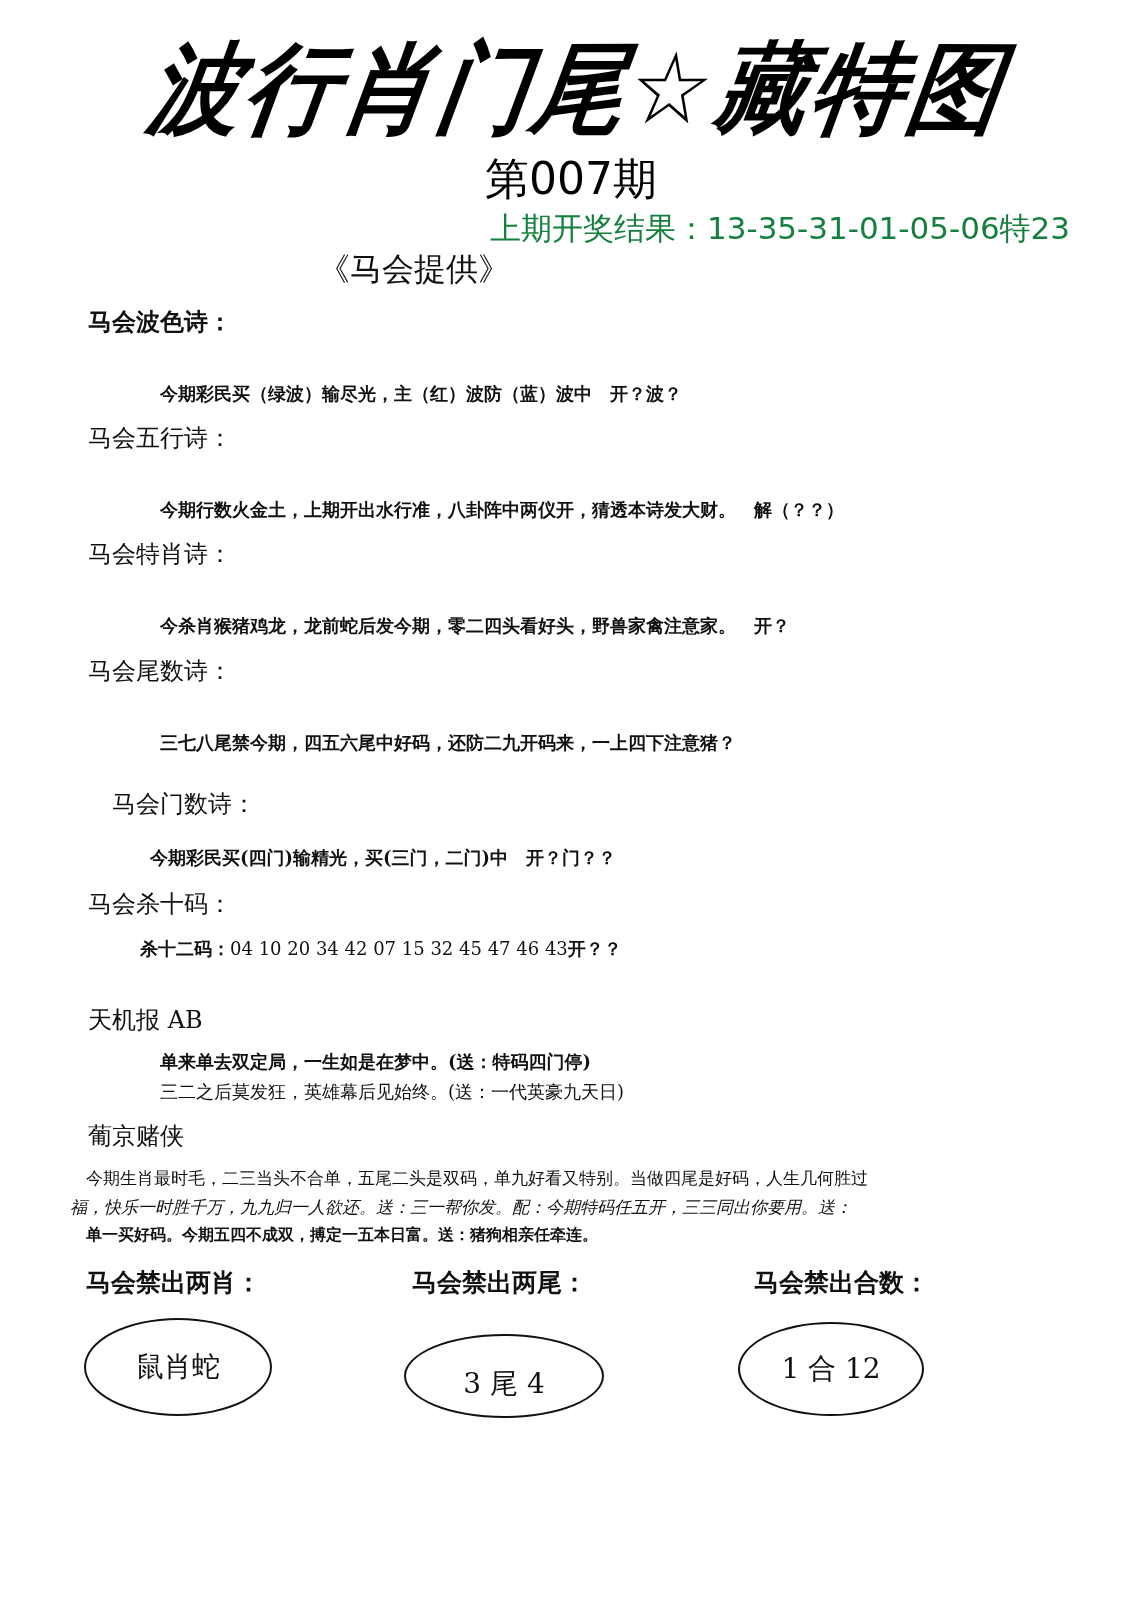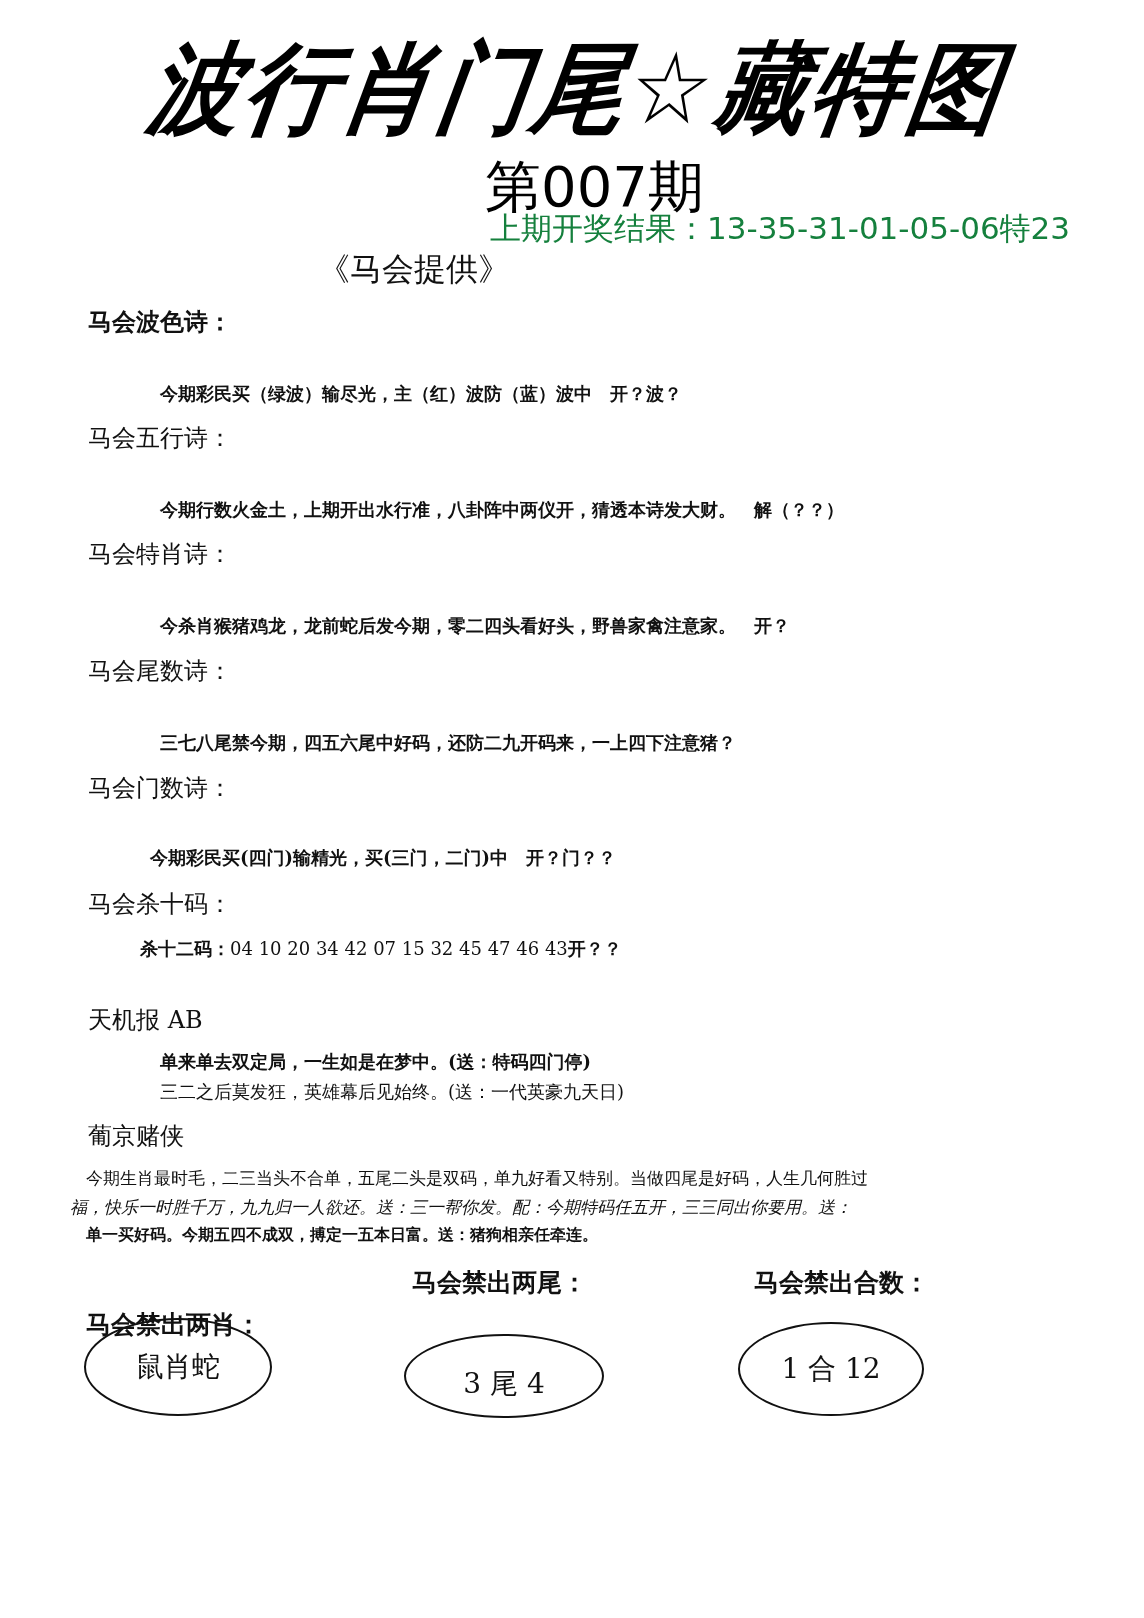--- a/index.html
+++ b/index.html
@@ -8,21 +8,21 @@
       font-family: "DejaVu Serif", "Liberation Serif", serif; color: #111;
     }
     .abs { position: absolute; white-space: nowrap; }
     .title {
       left: 150px; top: 28px; font-family: "DejaVu Sans", sans-serif;
       font-size: 92px; font-weight: bold; font-style: italic; letter-spacing: 4px;
       transform: skewX(-8deg) scaleY(1.08); color: #000;
     }
     .issue {
       left: 485px; top: 150px; font-family: "DejaVu Sans", "Liberation Sans", sans-serif;
-      font-size: 56px; color: #000;
+      font-size: 44px; color: #000;
     }
     .result {
       left: 490px; top: 208px; font-family: "DejaVu Sans", "Liberation Sans", sans-serif;
       font-size: 31px; color: #15803d;
     }
     .provider { left: 318px; top: 248px; font-size: 32px; }
     .heading { left: 88px; font-size: 24px; }
     .poem { font-size: 18px; }
     .bold { font-weight: bold; }
     .col-label { font-size: 25px; font-weight: bold; }
@@ -47,38 +47,38 @@
 
 <div class="abs heading" style="top:422px;">马会五行诗：</div>
 <div class="abs poem bold" style="left:160px; top:498px;">今期行数火金土，上期开出水行准，八卦阵中两仪开，猜透本诗发大财。　解（？？）</div>
 
 <div class="abs heading" style="top:538px;">马会特肖诗：</div>
 <div class="abs poem bold" style="left:160px; top:614px;">今杀肖猴猪鸡龙，龙前蛇后发今期，零二四头看好头，野兽家禽注意家。　开？</div>
 
 <div class="abs heading" style="top:655px;">马会尾数诗：</div>
 <div class="abs poem bold" style="left:160px; top:731px;">三七八尾禁今期，四五六尾中好码，还防二九开码来，一上四下注意猪？</div>
 
-<div class="abs heading" style="top:772px;">马会门数诗：</div>
+<div class="abs heading" style="top:788px;margin-left:24px;">马会门数诗：</div>
 <div class="abs poem bold" style="left:150px; top:846px;">今期彩民买(四门)输精光，买(三门，二门)中　开？门？？</div>
 
 <div class="abs heading" style="top:888px;">马会杀十码：</div>
 <div class="abs poem" style="left:140px; top:937px;">
   <span class="bold">杀十二码：</span><span>04 10 20 34 42 07 15 32 45 47 46 43</span><span class="bold">开？？</span>
 </div>
 
 <div class="abs heading" style="top:1004px;">天机报 AB</div>
 <div class="abs poem bold" style="left:160px; top:1050px;">单来单去双定局，一生如是在梦中。(送：特码四门停)</div>
 <div class="abs poem" style="left:160px; top:1080px;">三二之后莫发狂，英雄幕后见始终。(送：一代英豪九天日)</div>
 
 <div class="abs heading" style="top:1120px;">葡京赌侠</div>
 <div class="abs poem" style="left:86px; top:1167px; font-size:17px;">今期生肖最时毛，二三当头不合单，五尾二头是双码，单九好看又特别。当做四尾是好码，人生几何胜过</div>
 <div class="abs poem" style="left:70px; top:1196px; font-size:17px;font-style:italic;">福，快乐一时胜千万，九九归一人欲还。送：三一帮你发。配：今期特码任五开，三三同出你要用。送：</div>
 <div class="abs poem bold" style="left:86px; top:1225px; font-size:16px;">单一买好码。今期五四不成双，搏定一五本日富。送：猪狗相亲任牵连。</div>
 
-<div class="abs col-label" style="left:86px; top:1308px;">马会禁出两肖：</div>
+<div class="abs col-label" style="left:86px; top:1266px;">马会禁出两肖：</div>
 <div class="abs col-label" style="left:412px; top:1266px;">马会禁出两尾：</div>
 <div class="abs col-label" style="left:754px; top:1266px;">马会禁出合数：</div>
 
 <div class="ellipse" style="left:84px; top:1318px; width:184px; height:94px;">
   <span>鼠肖蛇</span>
 </div>
 <div class="ellipse" style="left:404px; top:1334px; width:200px; height:84px; padding-top:16px; box-sizing:border-box;">
   <span>3 尾 4</span>
 </div>
 <div class="ellipse" style="left:738px; top:1322px; width:182px; height:90px;">

